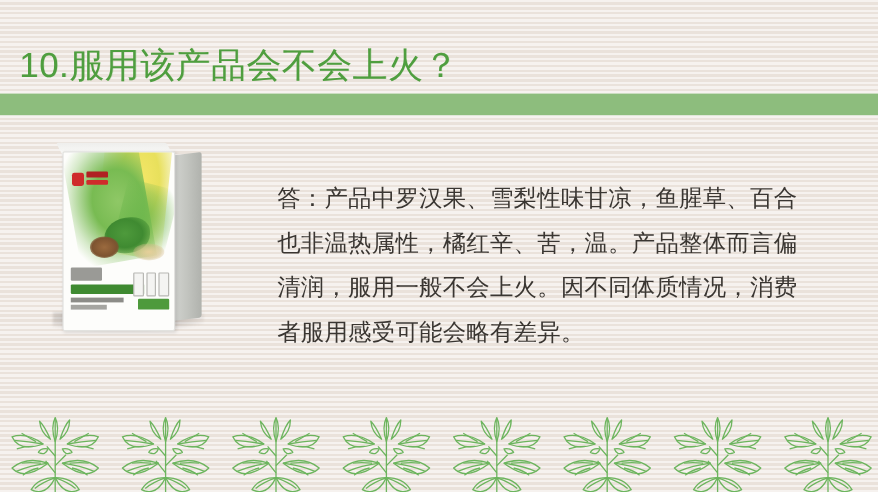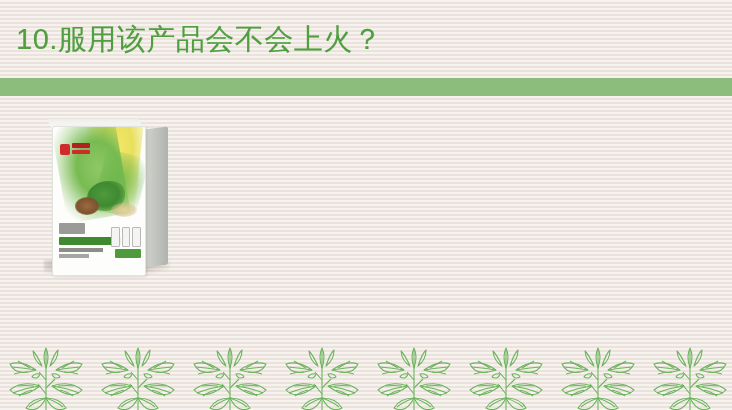--- a/index.html
+++ b/index.html
@@ -21,21 +21,21 @@
       #f6f2ef 2px,
       #eae2db 2px,
       #eae2db 4px
     );
   }
 
   
   #title-bar {
     position: absolute;
     left: 0;
-    top: 0;
+    top: 16px;
     width: 620px;
     height: 78px;
   }
   #page-title {
     position: absolute;
     left: 16px;
     top: 21px;
     font-size: 29px;
     line-height: 36px;
     letter-spacing: 0.5px;
@@ -322,20 +322,26 @@
       <div class="name-en2"></div>
       <div class="icon-strip">
         <i></i>
         <i></i>
         <i></i>
       </div>
       <div class="qty-badge"></div>
     </div>
   </div>
 
+  <div id="answer-block">
+    <p>答：产品中罗汉果、雪梨性味甘凉，鱼腥草、百合</p>
+    <p>也非温热属性，橘红辛、苦，温。产品整体而言偏</p>
+    <p>清润，服用一般不会上火。因不同体质情况，消费</p>
+    <p>者服用感受可能会略有差异。</p>
+  </div>
 
   <div id="leaf-border">
       <div class="leaf-motif"><svg viewBox="0 0 92 74" width="92" height="74" xmlns="http://www.w3.org/2000/svg">
           <g fill="none" stroke="#66b257" stroke-width="1.1" stroke-linejoin="round">
             <path d="M46 74 L46 30"></path>
             <path d="M46 58 L38 48 M46 52 L55 43 M46 44 L39 36"></path>
             <path d="M46 32 q-4 -12 0 -20 q4 8 0 20 z"></path>
             <path d="M46 14 L46 30"></path>
             <path d="M50 30 q4 -12 8 -16 q0 10 -8 16 z"></path>
             <path d="M42 30 q-5 -11 -9 -15 q1 10 9 15 z"></path>

